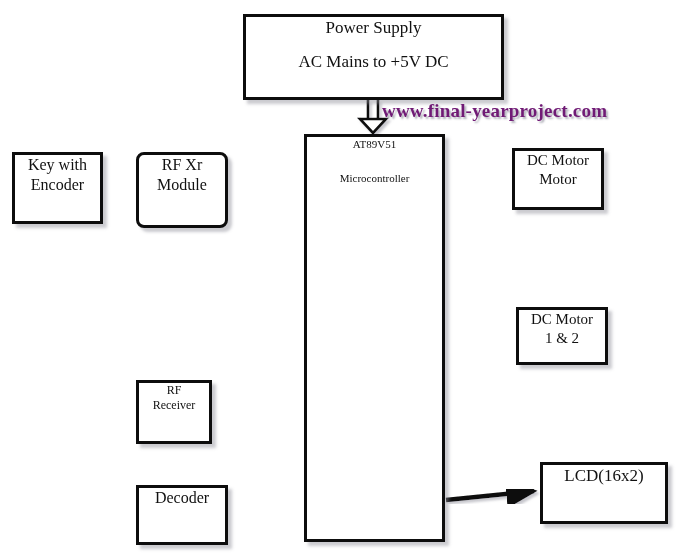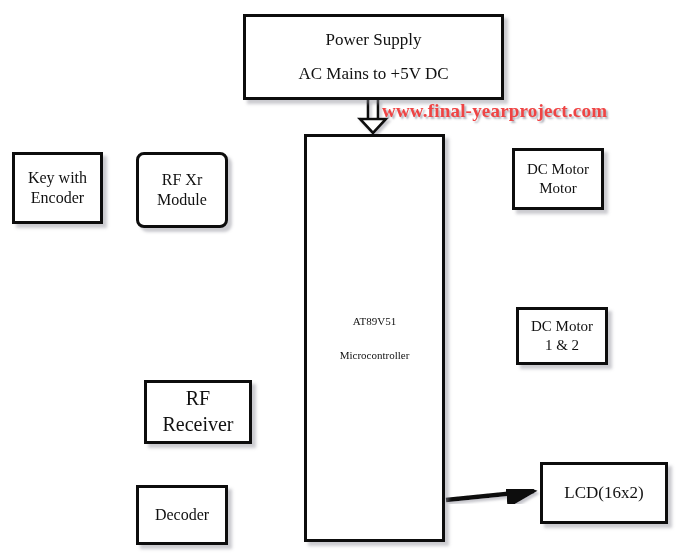--- a/index.html
+++ b/index.html
@@ -20,61 +20,61 @@
   
   .block {
     position: absolute;
     box-sizing: border-box;
     background: #ffffff;
     border: 3px solid #0d0d0d;
     box-shadow: 4px 4px 3px rgba(140,140,150,0.45);
     display: flex;
     flex-direction: column;
     align-items: center;
-    justify-content: center;
+    justify-content: flex-start;
     text-align: center;
     color: #111111;
     line-height: 1.28;
     user-select: none;
   }
   .block .line {
     display: block;
     white-space: nowrap;
   }
 
   .b-power      { left: 243px; top: 14px;  width: 261px; height: 86px;  font-size: 17px; }
   .b-power .line + .line { margin-top: 12px; }
   .b-key        { left: 12px;  top: 152px; width: 91px;  height: 72px;  font-size: 16px; }
   .b-rfxr       { left: 136px; top: 152px; width: 92px;  height: 76px;  font-size: 16px; border-radius: 8px; }
   .b-mcu        { left: 304px; top: 134px; width: 141px; height: 408px; font-size: 11px; }
   .b-mcu .line + .line { margin-top: 20px; }
   .b-driver     { left: 512px; top: 148px; width: 92px;  height: 62px;  font-size: 15px; }
   .b-motor      { left: 516px; top: 307px; width: 92px;  height: 58px;  font-size: 15px; }
-  .b-rfrx       { left: 136px; top: 380px; width: 108px;  height: 64px;  font-size: 20px; margin-left: 8px; }
+  .b-rfrx       { left: 136px; top: 380px; width: 76px;  height: 64px;  font-size: 12px; }
   .b-decoder    { left: 136px; top: 485px; width: 92px;  height: 60px;  font-size: 16px; }
   .b-lcd        { left: 540px; top: 462px; width: 128px; height: 62px;  font-size: 17px; }
 
   
   #wires {
     position: absolute;
     left: 0; top: 0;
     width: 684px;
     height: 556px;
     pointer-events: none;
   }
 
   
   .watermark {
     position: absolute;
     left: 382px;
     top: 100px;
     font-family: "Liberation Serif", "DejaVu Serif", serif;
     font-weight: bold;
     font-size: 19px;
-    color: #ef4444;
+    color: #701a75;
     letter-spacing: 0.2px;
     text-shadow: 2px 2px 2px rgba(165,165,175,0.85);
     white-space: nowrap;
     user-select: none;
   }
 </style>
 </head>
 <body>
 
 <div id="canvas">

